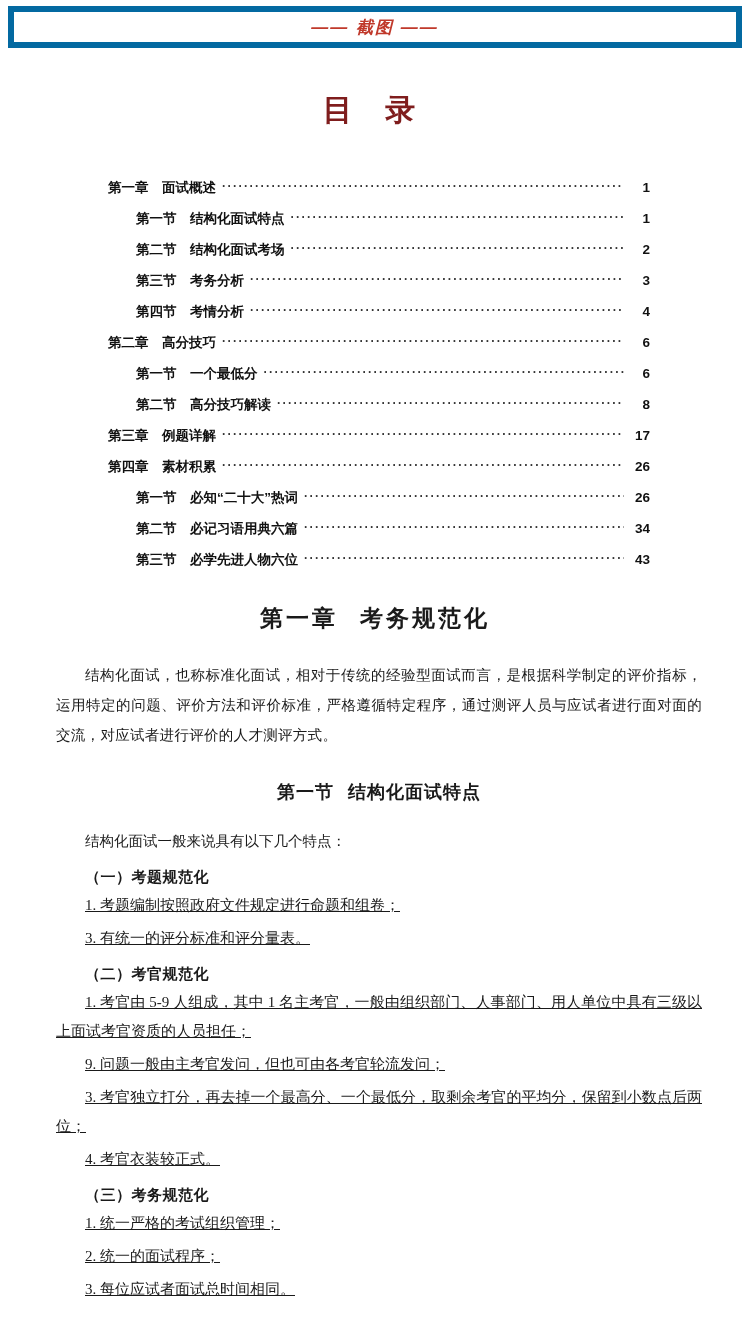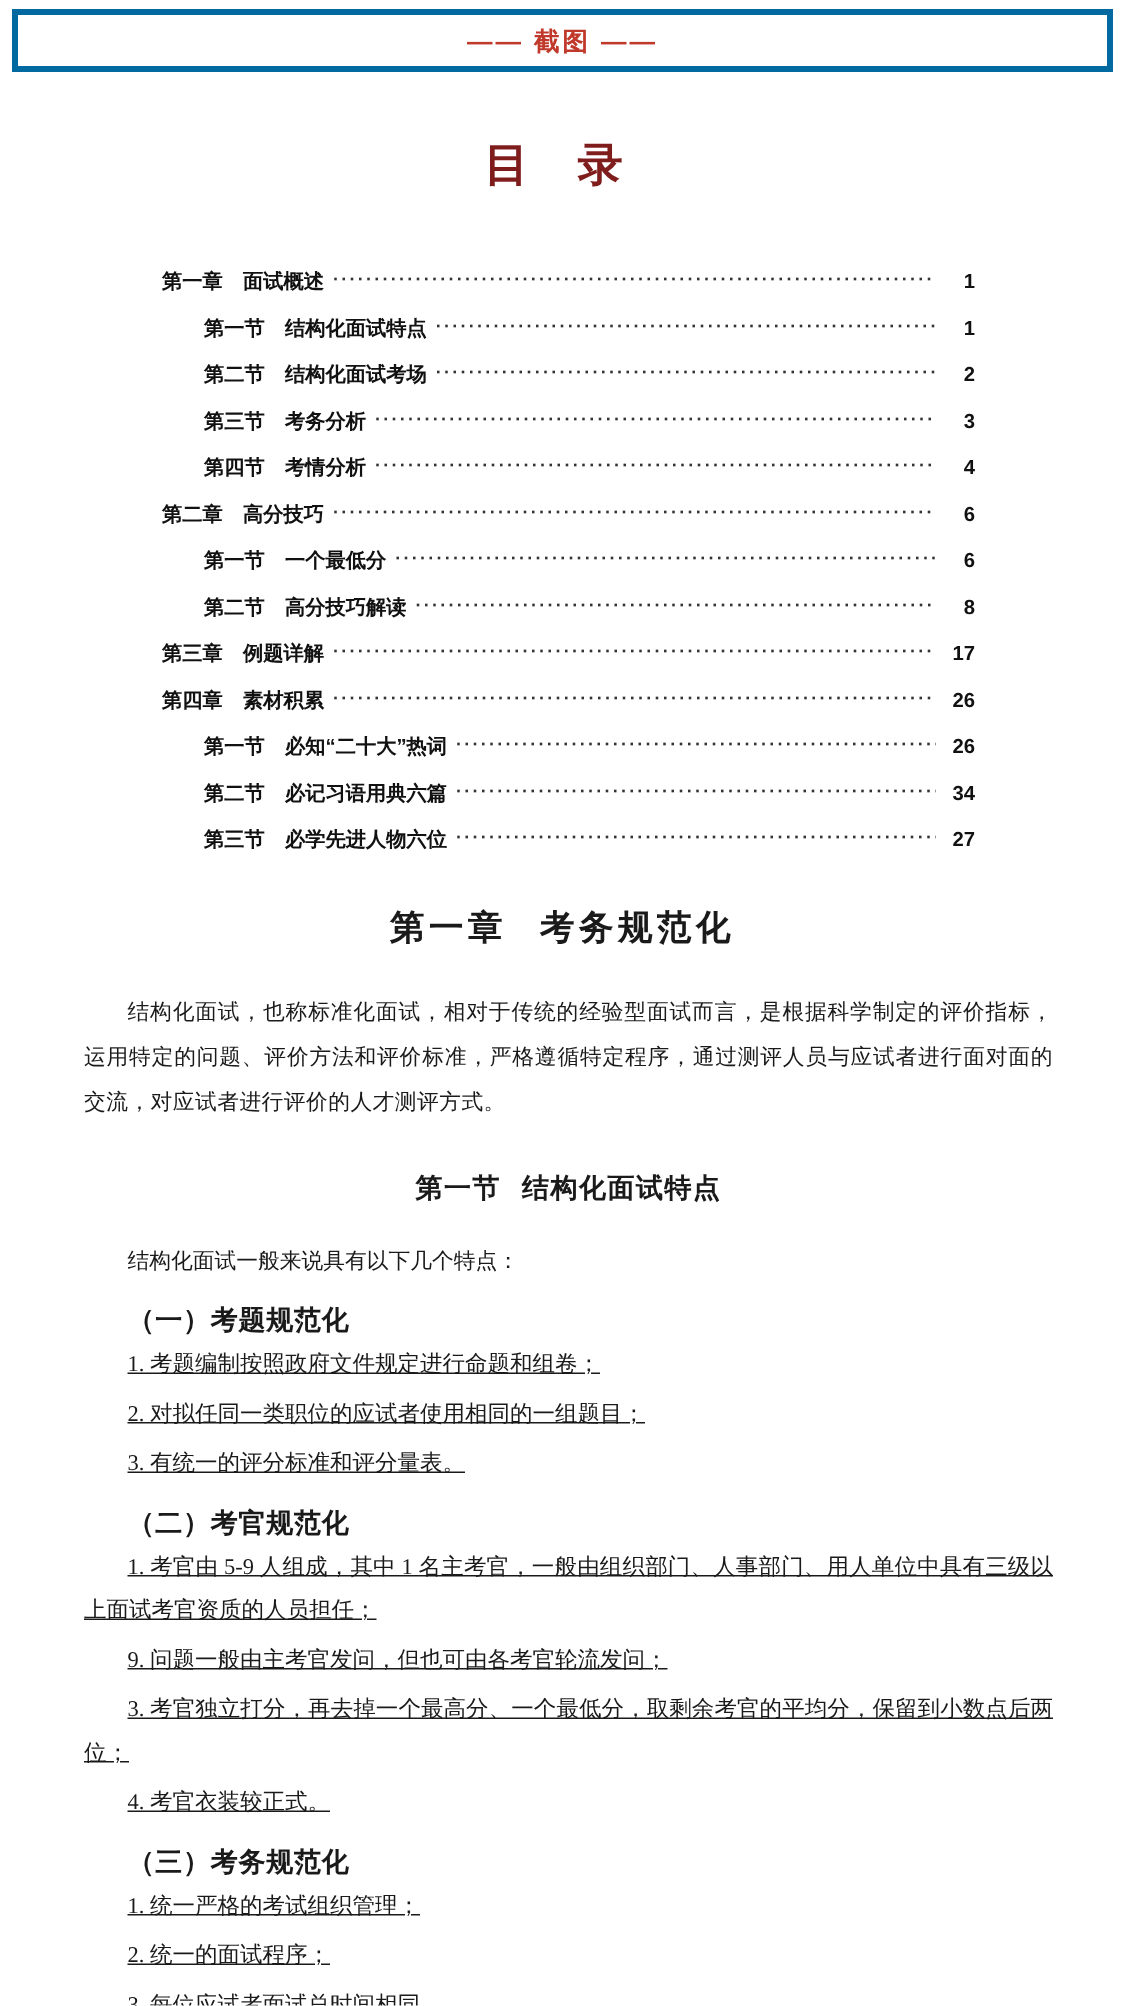--- a/index.html
+++ b/index.html
@@ -19,25 +19,26 @@
     width: 750px;
     height: 1337px;
     position: relative;
     box-sizing: border-box;
   }
 
   
   .banner {
     margin: 6px 8px 0 8px;
     height: 42px;
-    border: 4px solid #0369a1;
+    border: 6px solid #0369a1;
     display: flex;
     align-items: center;
     justify-content: center;
     box-sizing: border-box;
+    font-style: italic;
   }
   .banner-text {
     color: #c0392b;
     font-size: 17px;
     font-weight: bold;
     letter-spacing: 2px;
     font-family: "Liberation Sans", "DejaVu Sans", sans-serif;
   }
 
   
@@ -129,21 +130,21 @@
     display: inline-block;
     width: 14px;
   }
   p.lead {
     font-size: 14.5px;
     line-height: 30px;
     margin: 22px 0 0 0;
     text-indent: 29px;
   }
   h4.sub {
-    font-size: 18px;
+    font-size: 15px;
     font-weight: bold;
     margin: 12px 0 0 0;
     text-indent: 29px;
     font-family: "Liberation Sans", "DejaVu Sans", sans-serif;
     letter-spacing: 0.5px;
   }
   p.item {
     font-size: 15px;
     line-height: 29px;
     margin: 4px 0 0 0;
@@ -233,21 +234,21 @@
 
     <div class="toc-row level2">
       <span class="toc-label">第二节　必记习语用典六篇</span>
       <span class="toc-dots">·························································································</span>
       <span class="toc-page">34</span>
     </div>
 
     <div class="toc-row level2">
       <span class="toc-label">第三节　必学先进人物六位</span>
       <span class="toc-dots">·························································································</span>
-      <span class="toc-page">27</span>
+      <span class="toc-page">43</span>
     </div>
 
   </div>
 
   <div class="chapter-title">
     <span>第一章</span><span class="gap"></span><span>考务规范化</span>
   </div>
 
   <div class="body-wrap">
 
@@ -256,21 +257,20 @@
     </div>
 
     <div class="section-title">
       <span>第一节</span><span class="gap"></span><span>结构化面试特点</span>
     </div>
 
     <p class="lead">结构化面试一般来说具有以下几个特点：</p>
 
     <h4 class="sub">（一）考题规范化</h4>
     <p class="item">1. 考题编制按照政府文件规定进行命题和组卷；</p>
-    <p class="item">2. 对拟任同一类职位的应试者使用相同的一组题目；</p>
     <p class="item">3. 有统一的评分标准和评分量表。</p>
 
     <h4 class="sub">（二）考官规范化</h4>
     <p class="item">1. 考官由 5-9 人组成，其中 1 名主考官，一般由组织部门、人事部门、用人单位中具有三级以上面试考官资质的人员担任；</p>
     <p class="item">9. 问题一般由主考官发问，但也可由各考官轮流发问；</p>
     <p class="item">3. 考官独立打分，再去掉一个最高分、一个最低分，取剩余考官的平均分，保留到小数点后两位；</p>
     <p class="item">4. 考官衣装较正式。</p>
 
     <h4 class="sub">（三）考务规范化</h4>
     <p class="item">1. 统一严格的考试组织管理；</p>

